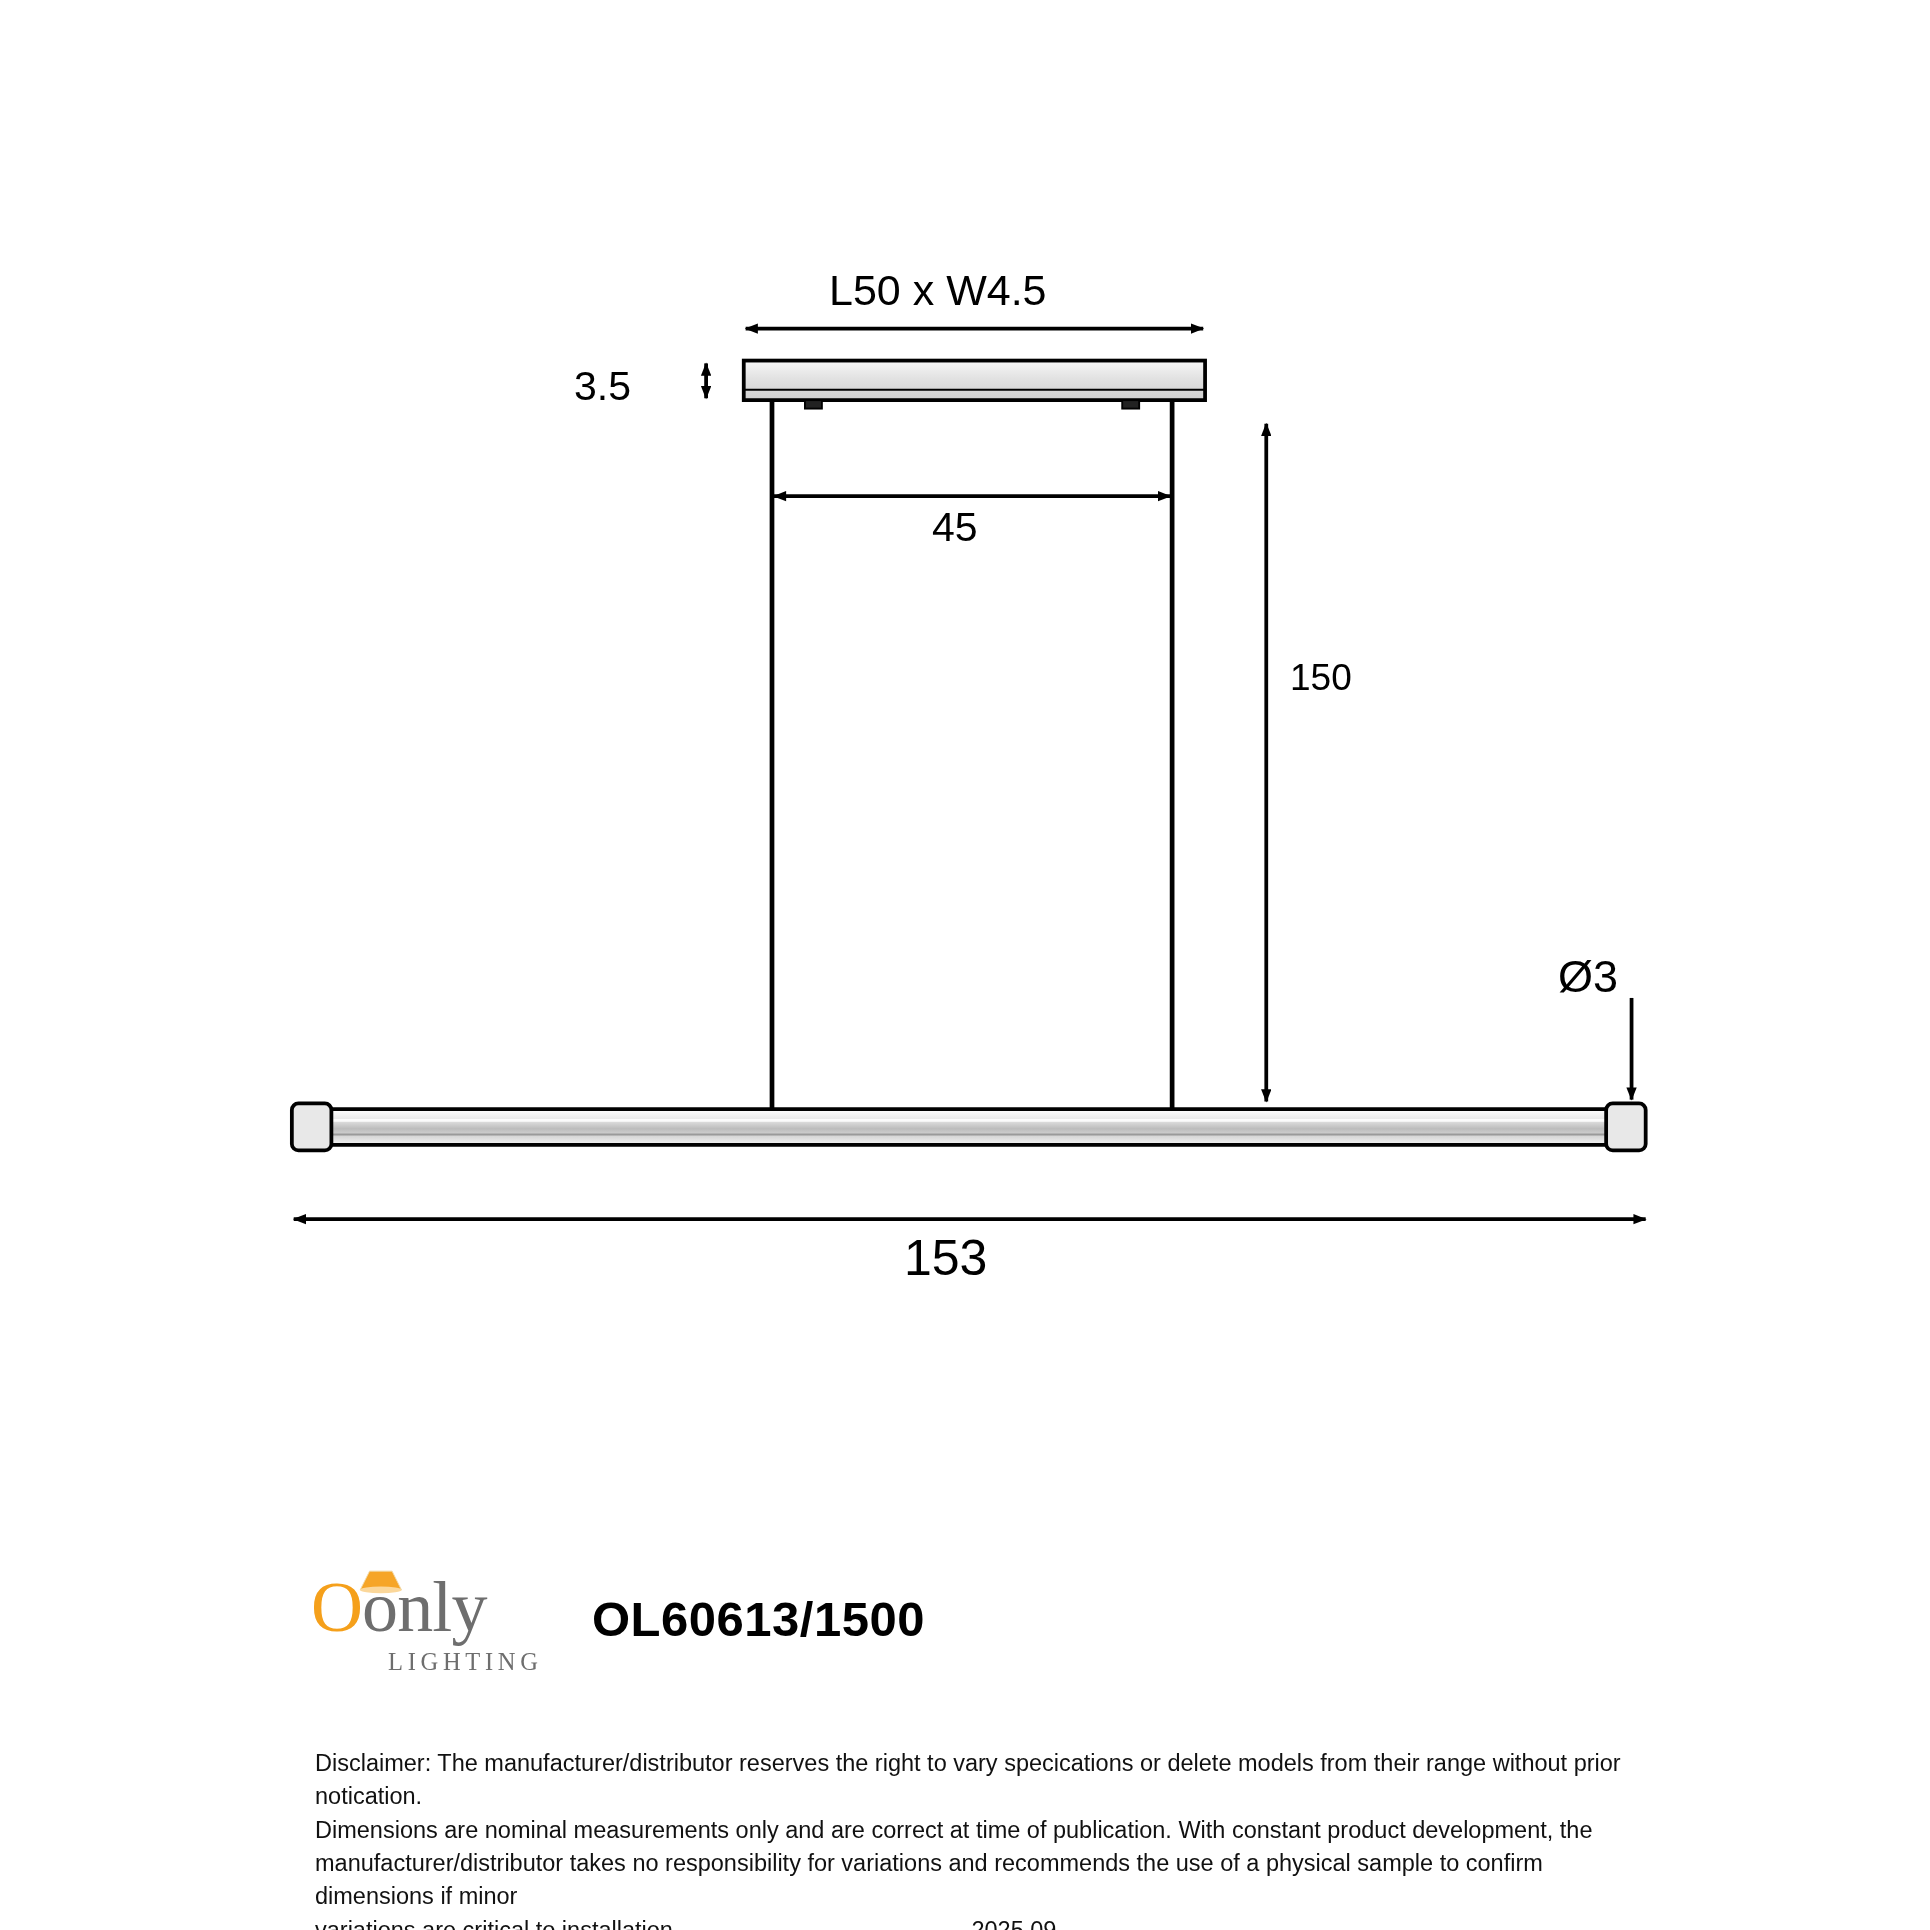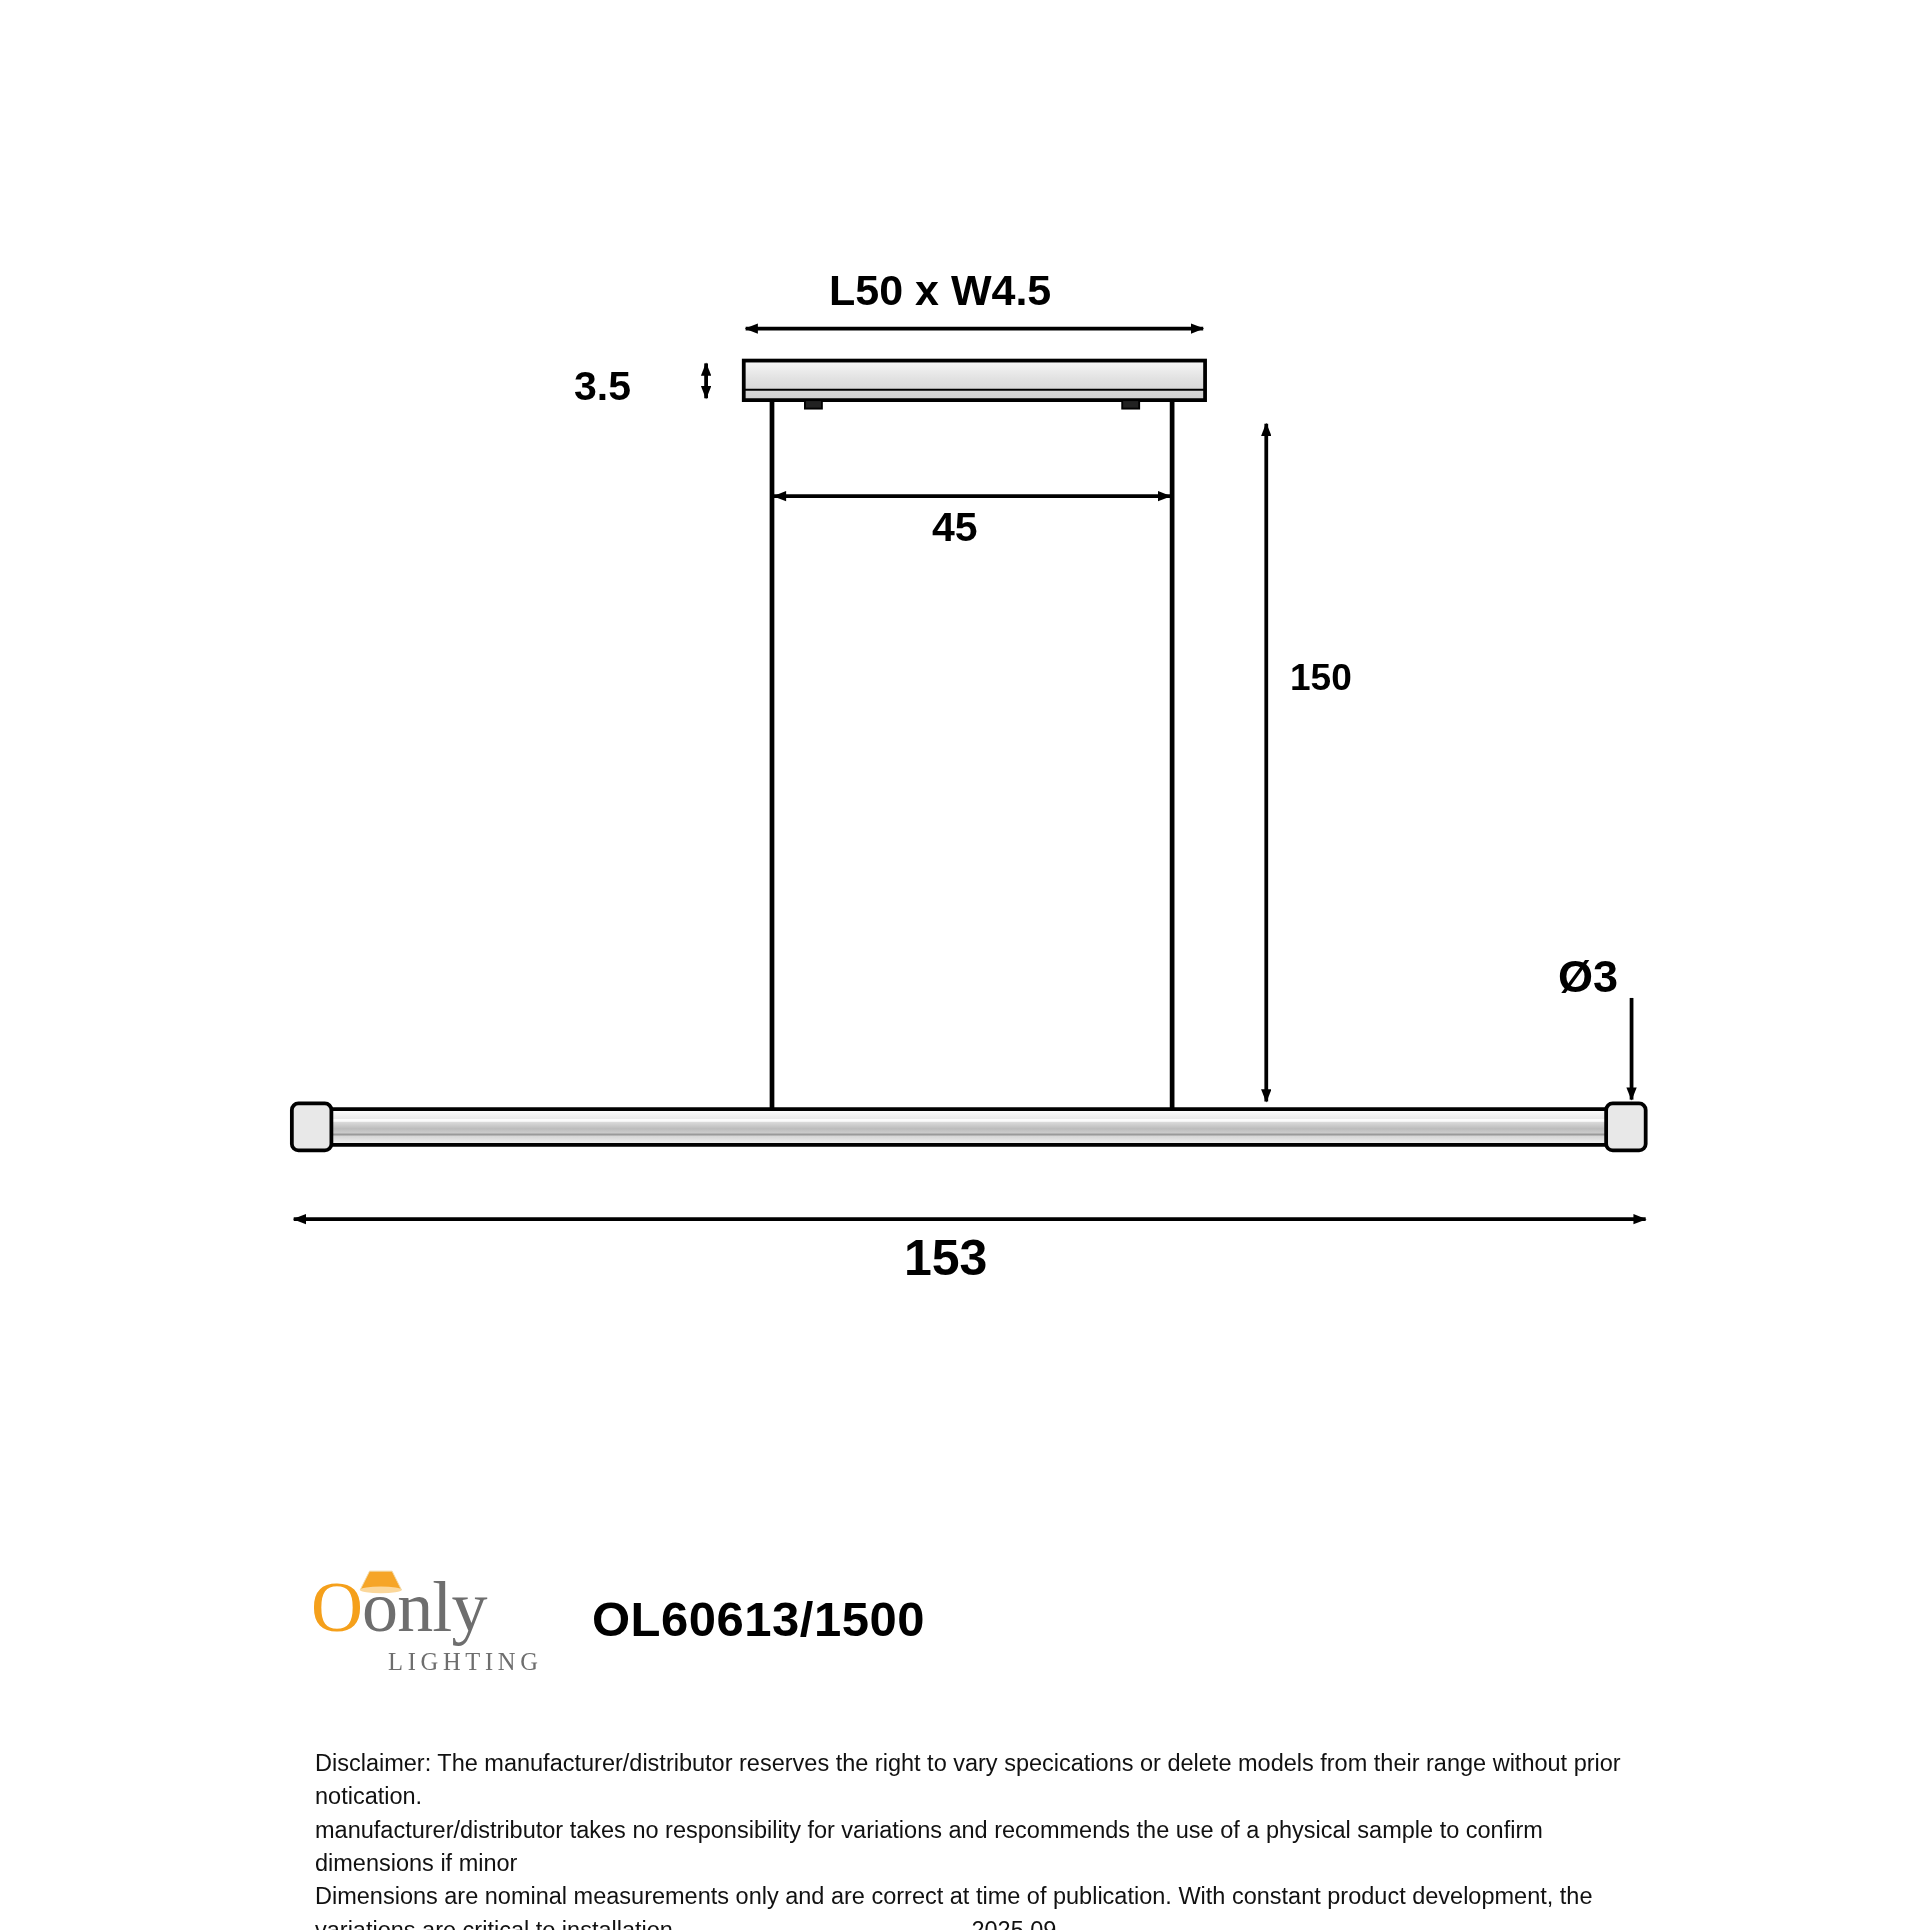--- a/index.html
+++ b/index.html
@@ -16,21 +16,21 @@
     overflow: hidden;
   }
   #sheet {
     position: absolute;
     left: 0; top: 0;
     width: 1930px;
     height: 1930px;
   }
   .dim-label {
     position: absolute;
-    font-weight: bold;
+    font-weight: normal;
     color: #000;
     white-space: nowrap;
   }
   #lbl-top      { left: 829px;  top: 266px;  font-size: 43px; }
   #lbl-height35 { left: 574px;  top: 363px;  font-size: 41px; }
   #lbl-45       { left: 932px;  top: 504px;  font-size: 41px; }
   #lbl-150      { left: 1290px; top: 657px;  font-size: 37px; }
   #lbl-dia      { left: 1558px; top: 951px; font-size: 45px; }
   #lbl-153      { left: 904px;  top: 1229px; font-size: 50px; }
 
@@ -175,19 +175,19 @@
     <div id="logo-text">
       <span class="o">O</span><span class="riel">only</span>
     </div>
     <div id="logo-sub">LIGHTING</div>
   </div>
   <div id="model-code">OL60613/1500</div>
 </div>
 
 <div id="disclaimer">
   <div>Disclaimer: The manufacturer/distributor reserves the right to vary specications or delete models from their range without prior notication.</div>
+  <div>Dimensions are nominal measurements only and are correct at time of publication. With constant product development, the</div>
   <div>manufacturer/distributor takes no responsibility for variations and recommends the use of a physical sample to confirm dimensions if minor</div>
-  <div>Dimensions are nominal measurements only and are correct at time of publication. With constant product development, the</div>
   <div class="date-line">
     <span>variations are critical to installation.</span><span id="date-inline">2025.09</span>
   </div>
 </div>
 
 
 </body></html>

